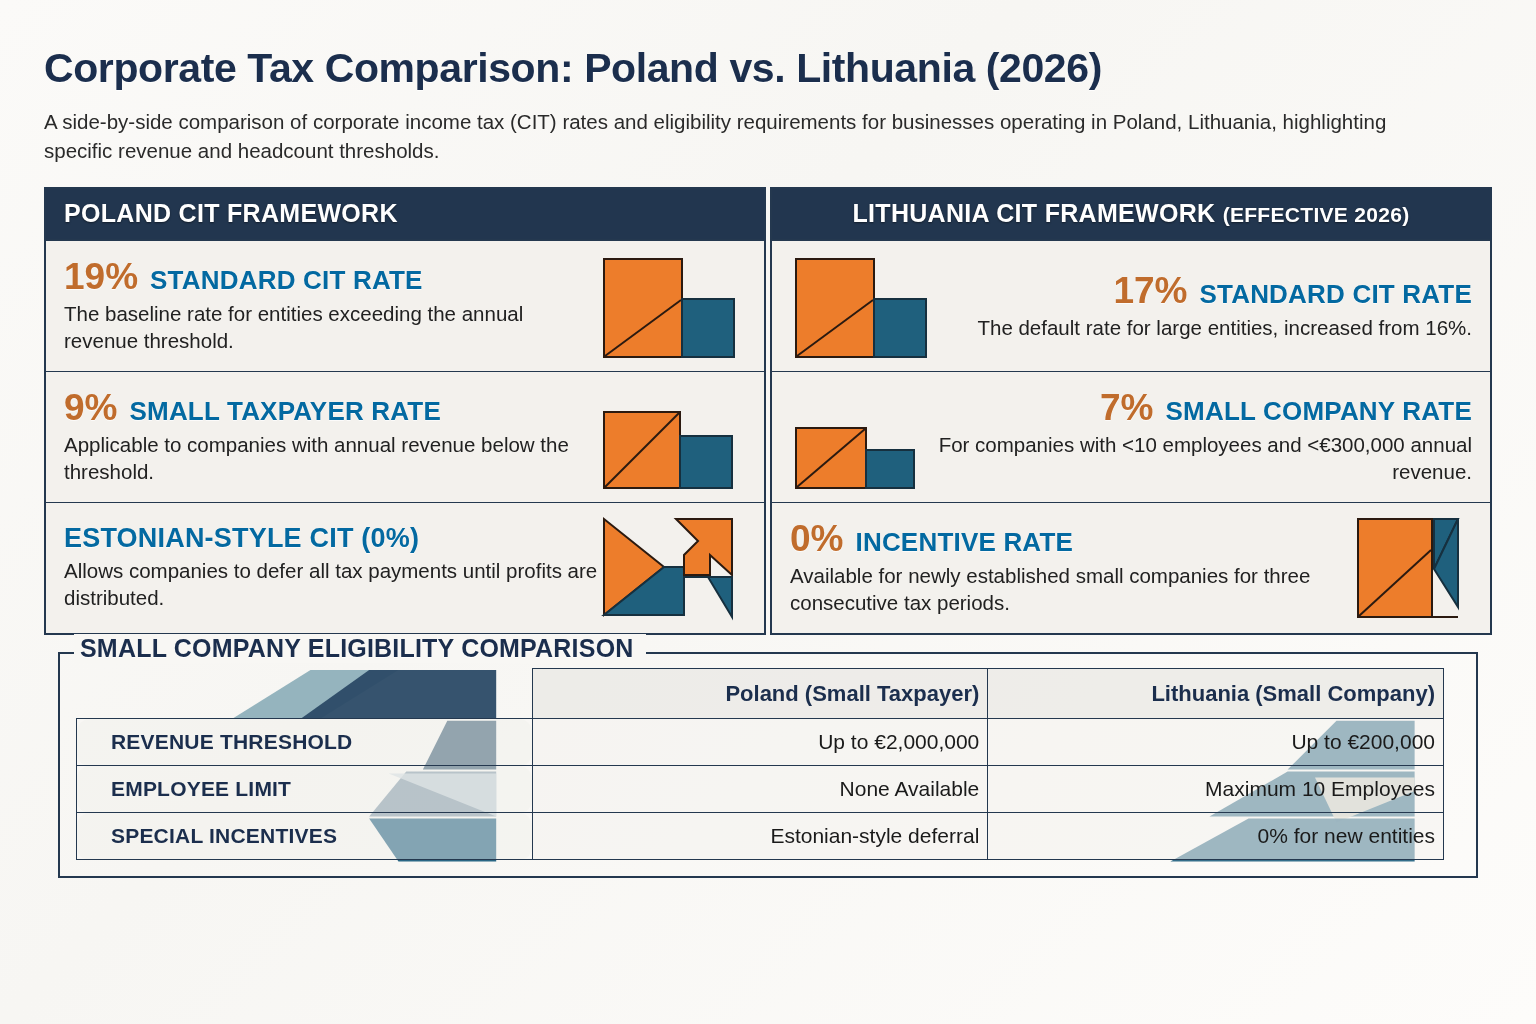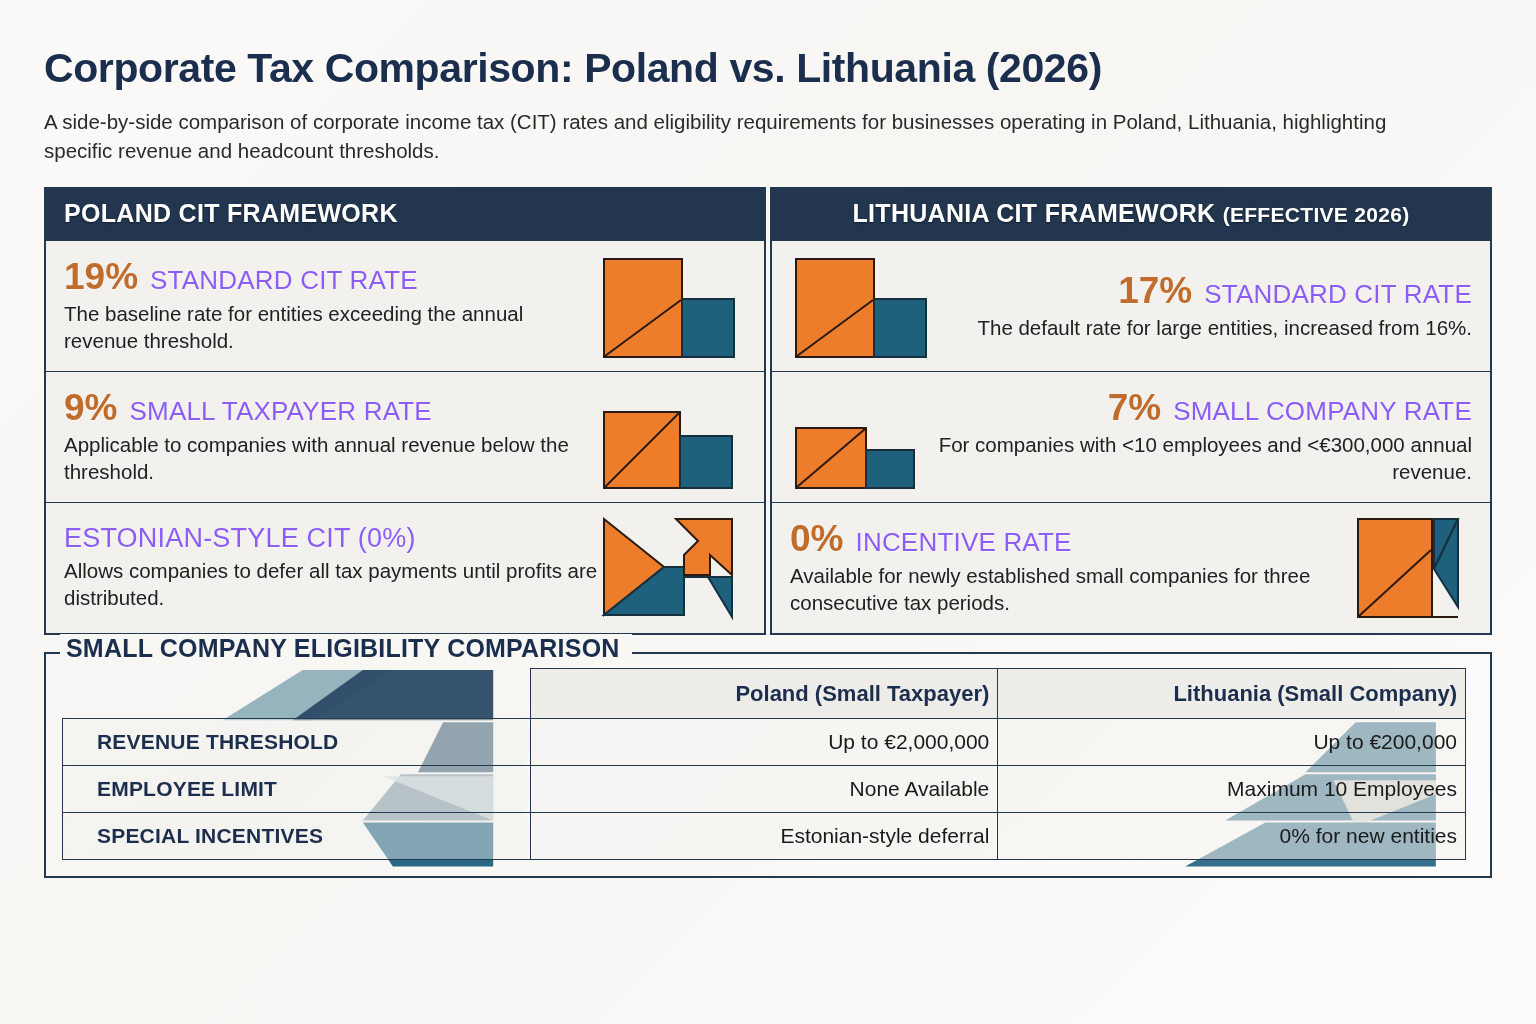--- a/index.html
+++ b/index.html
@@ -98,22 +98,22 @@
 
   .pct {
     font-size: 37px;
     font-weight: bold;
     color: #c06c2c;
     line-height: 1;
     text-shadow: 0 1px 0 rgba(255,255,255,0.7);
   }
   .label {
     font-size: 26px;
-    font-weight: normal;
-    color: #8b5cf6;
+    font-weight: bold;
+    color: #0369a1;
     letter-spacing: 0.2px;
     line-height: 1;
     text-shadow: 0 1px 0 rgba(255,255,255,0.7);
   }
   .label.solo { font-size: 27px; }
   .desc {
     font-size: 20.5px;
     color: #212121;
     line-height: 1.32;
   }
@@ -125,22 +125,22 @@
     display: flex;
     align-items: flex-end;
     justify-content: flex-start;
   }
   .row.reverse .icon-box { justify-content: flex-end; }
 
   
   .compare {
     position: relative;
     border: 2px solid #24384f;
-    margin: 0 0;
-    padding: 14px 24px 16px 16px;
+    margin: 0 14px;
+    padding: 14px 32px 16px 16px;
   }
   .compare-legend {
     position: absolute;
     top: -20px;
     left: 14px;
     background: #f8f7f4;
     padding: 0 12px 0 6px;
     font-size: 25px;
     font-weight: bold;
     color: #1b2e4d;

